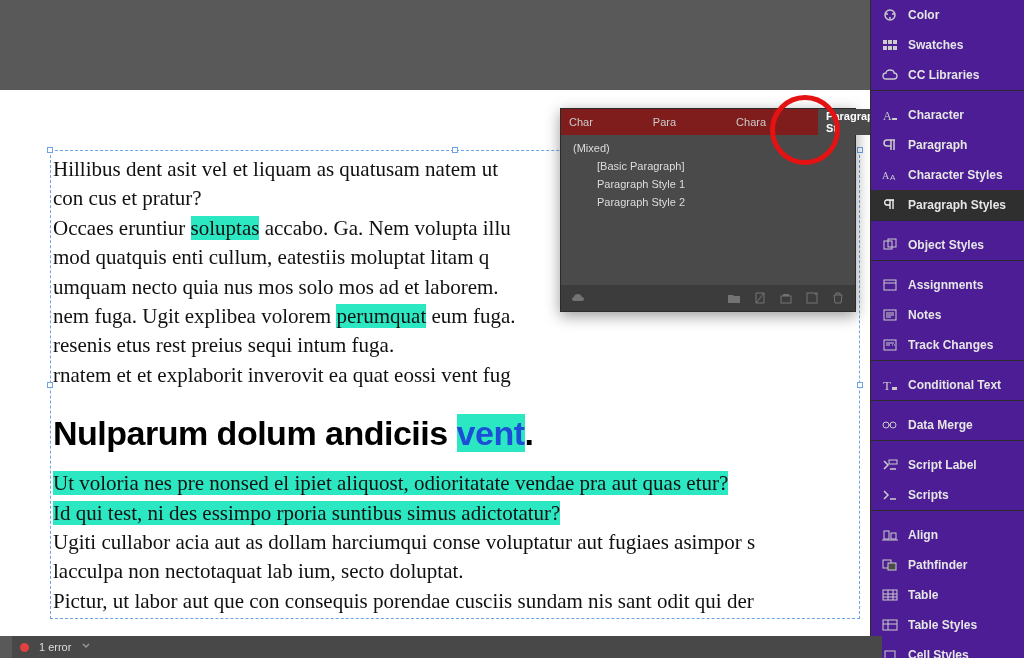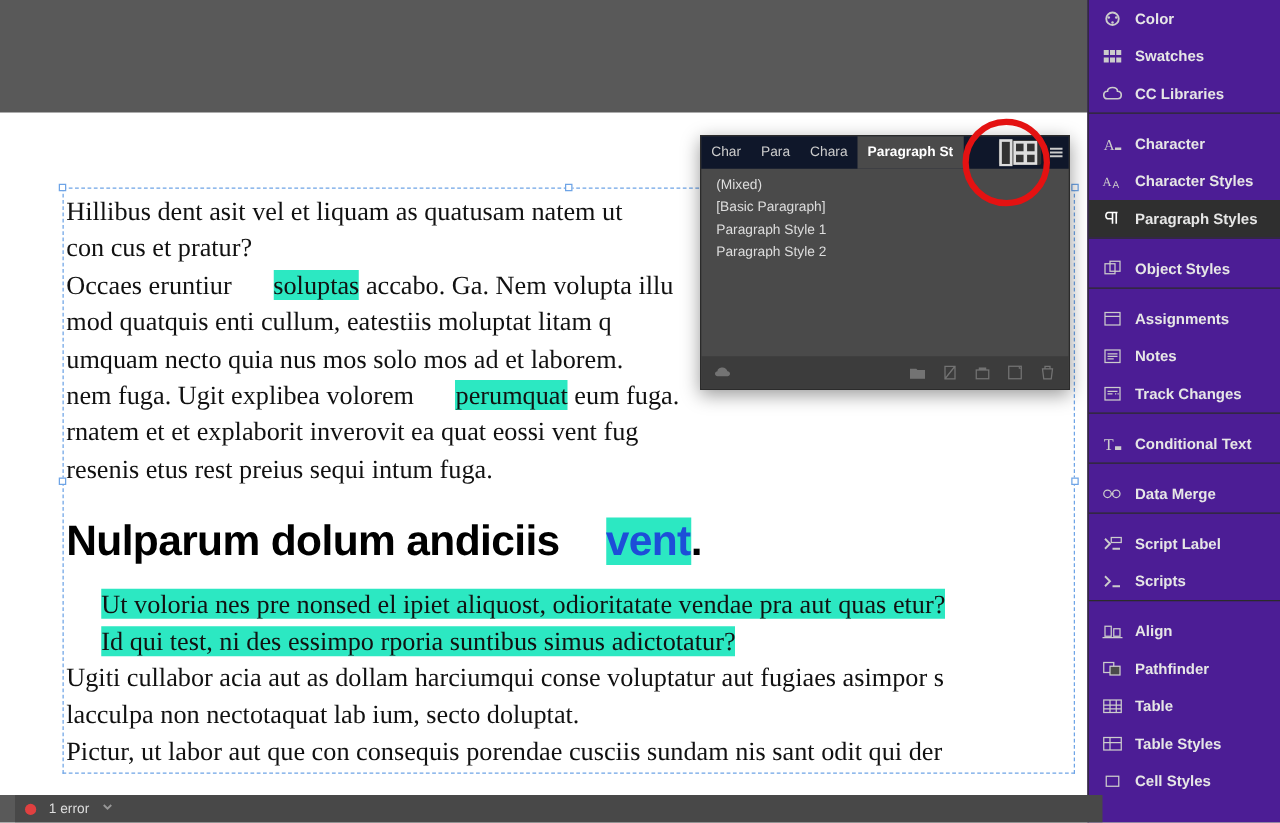--- a/index.html
+++ b/index.html
@@ -21,21 +21,21 @@
     width: 810px;
     border: 1px dashed #6ea4e6;
     padding: 4px 2px 2px 2px;
   }
   .frame-handle { position:absolute; width:6px; height:6px; background:#fff; border:1px solid #6ea4e6;}
   .hTL{left:-4px;top:-4px}.hTM{left:50%;top:-4px;margin-left:-3px}.hTR{right:-4px;top:-4px}
   .hML{left:-4px;top:50%;margin-top:-3px}.hMR{right:-4px;top:50%;margin-top:-3px}
 
   .body-text { font-family: Georgia, 'Times New Roman', serif; font-size: 21px; line-height: 1.4; color:#111;}
   .heading-text { font-family: 'Arial Black', Futura, Helvetica, sans-serif; font-weight: 900; font-size: 34px; color:#000; margin: 24px 0 16px 0; letter-spacing: -0.5px;}
-  .hl { background: #2ce8c2; margin-left: 28px; }
+  .hl { background: #2ce8c2; }
   .dk { color:#1d4ed8; }
   .overlap-block { display:block; white-space:nowrap; }
 
   
   .side-panels {
     position: absolute;
     right: 0; top: 0;
     width: 154px;
     height: 658px;
     background: #4c1d95;
@@ -66,42 +66,43 @@
     background: #4a4a4a;
     border: 1px solid #2b2b2b;
     font-size: 12px;
     color: #ddd;
     box-shadow: 0 4px 14px rgba(0,0,0,.4);
   }
   .styles-tabs {
     display: flex;
     align-items: center;
     height: 26px;
-    background: #0f172a;
+    background: #7f1d1d;
+    gap: 44px;
   }
   .styles-tabs .tab {
     padding: 0 8px;
     height: 100%;
     display: flex; align-items:center;
     color: #ccc;
     cursor: default;
     font-size: 11px;
   }
   .styles-tabs .tab.active { background: #4a4a4a; color:#fff; font-weight:bold;}
   .styles-newbtn {
     margin-left: auto;
     margin-right: 6px;
     width: 34px; height: 20px;
     background: #333;
     display:flex; align-items:center; justify-content:center;
     border-radius:2px;
   }
   .styles-body { padding: 4px 0; min-height: 150px; }
   .styles-row { padding: 3px 12px; font-size: 11px; color:#ddd;}
-  .styles-row.indent { padding-left: 12px; }
+  .styles-row.indent { padding-left: 36px; }
   .styles-footer {
     height: 26px;
     background: #3c3c3c;
     display:flex;
     align-items:center;
     justify-content:flex-end;
     gap: 12px;
     padding: 0 10px;
   }
   .footer-icon { width:14px; height:14px; opacity:.6; }
@@ -152,22 +153,22 @@
       <span class="overlap-block">Hillibus dent asit vel et liquam as quatusam natem ut</span>
       <span class="overlap-block">con cus et pratur?</span>
       <span class="overlap-block">
         <span>Occaes eruntiur </span><span class="hl">soluptas</span><span> accabo. Ga. Nem volupta illu</span>
       </span>
       <span class="overlap-block">mod quatquis enti cullum, eatestiis moluptat litam q</span>
       <span class="overlap-block">umquam necto quia nus mos solo mos ad et laborem.</span>
       <span class="overlap-block">
         <span>nem fuga. Ugit explibea volorem </span><span class="hl">perumquat</span><span> eum fuga.</span>
       </span>
+      <span class="overlap-block">resenis etus rest preius sequi intum fuga.</span>
       <span class="overlap-block">rnatem et et explaborit inverovit ea quat eossi vent fug</span>
-      <span class="overlap-block">resenis etus rest preius sequi intum fuga.</span>
     </div>
 
     <div class="heading-text">
       <span>Nulparum dolum andiciis </span><span class="hl dk">vent</span><span>.</span>
     </div>
 
     <div class="body-text">
       <span class="overlap-block"><span class="hl">Ut voloria nes pre nonsed el ipiet aliquost, odioritatate vendae pra aut quas etur?</span></span>
       <span class="overlap-block"><span class="hl">Id qui test, ni des essimpo rporia suntibus simus adictotatur?</span></span>
       <span class="overlap-block">Ugiti cullabor acia aut as dollam harciumqui conse voluptatur aut fugiaes asimpor s</span>
@@ -268,20 +269,28 @@
         <svg viewBox="0 0 18 14">
           <text x="2" y="12" font-size="12" fill="#ccc" font-family="serif">A</text>
           <rect x="11" y="10" width="5" height="2" fill="#ccc"></rect>
         </svg>
       </span>
       <span class="label">Character</span>
     </div>
     <div class="side-item">
       <span class="icon">
         <svg viewBox="0 0 18 14">
+          <path d="M6 2h8M10 2v10M13 2v10M6 2a3 3 0 000 6h4" fill="none" stroke="#ccc" stroke-width="1.5"></path>
+        </svg>
+      </span>
+      <span class="label">Paragraph</span>
+    </div>
+    <div class="side-item">
+      <span class="icon">
+        <svg viewBox="0 0 18 14">
           <text x="1" y="11" font-size="10" fill="#ccc" font-family="serif">A</text>
           <text x="9" y="12" font-size="8" fill="#ccc">A</text>
         </svg>
       </span>
       <span class="label">Character Styles</span>
     </div>
     <div class="side-item active">
       <span class="icon">
         <svg viewBox="0 0 18 14">
           <path d="M5 2h8M9 2v9M12 2v9M5 2a3 3 0 000 5h4" fill="none" stroke="#fff" stroke-width="1.3"></path>

